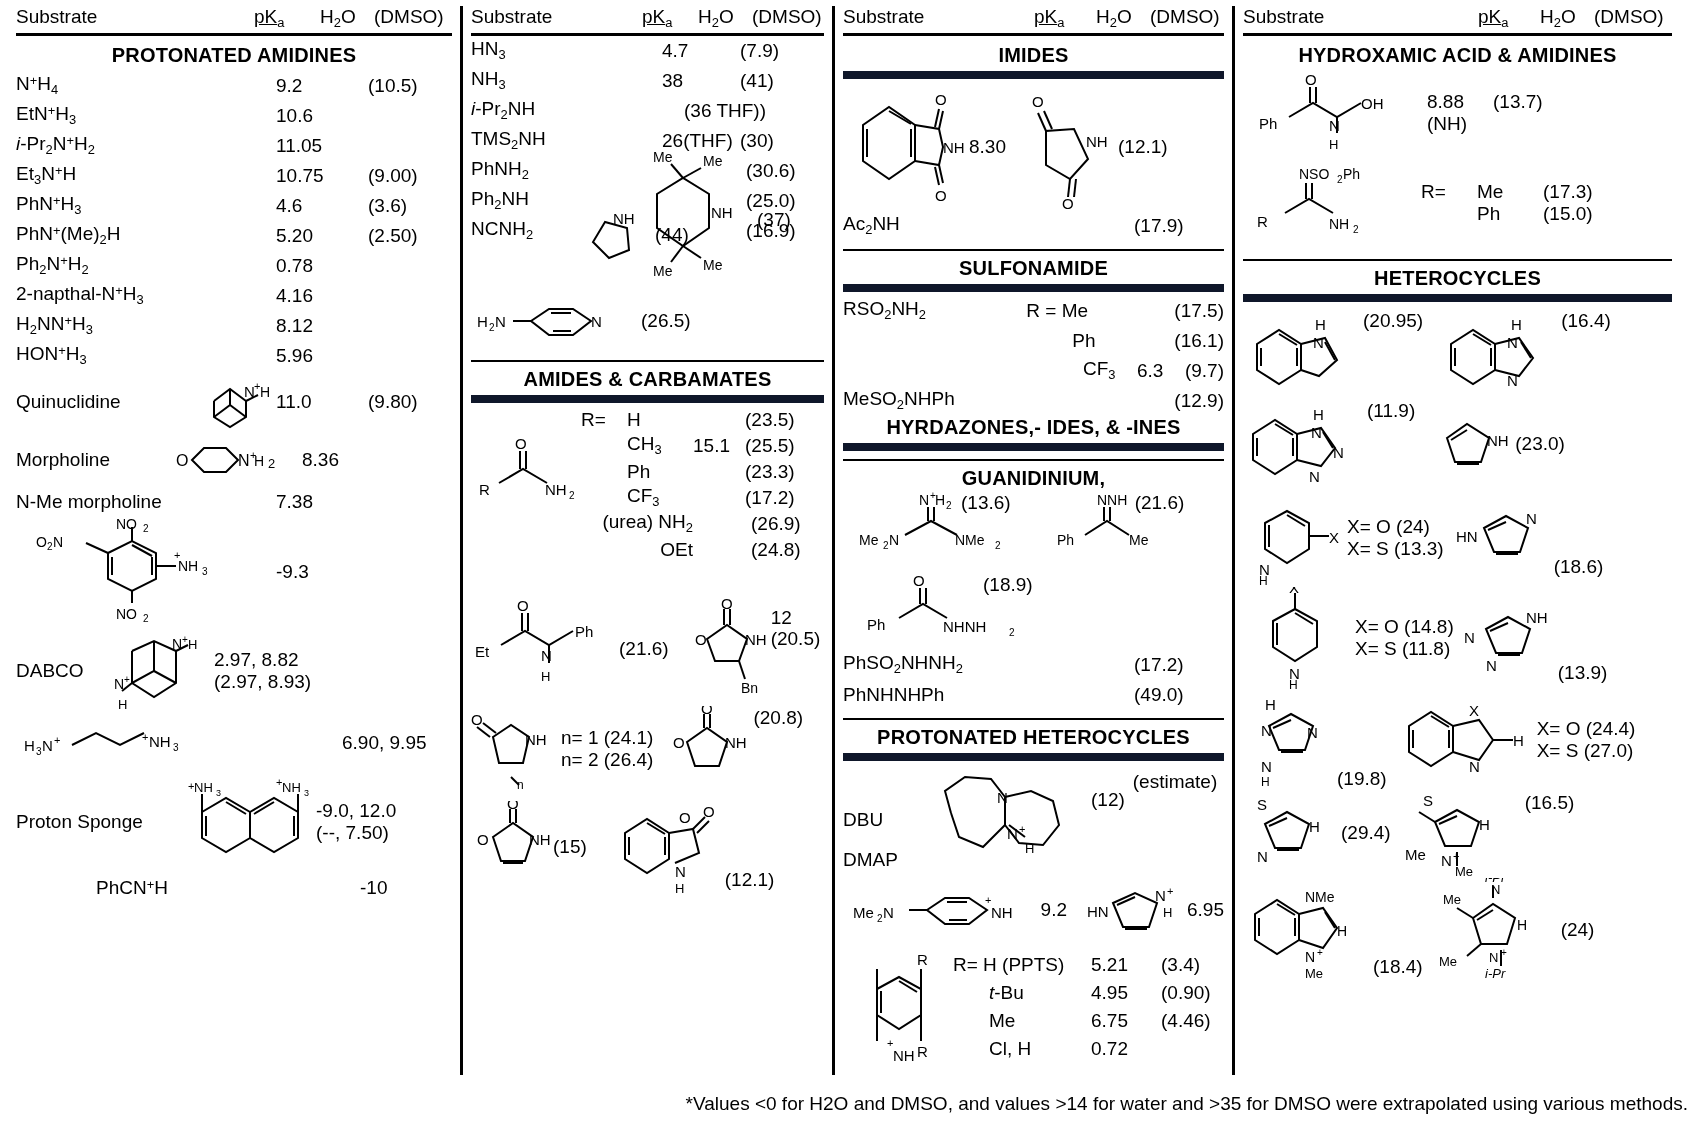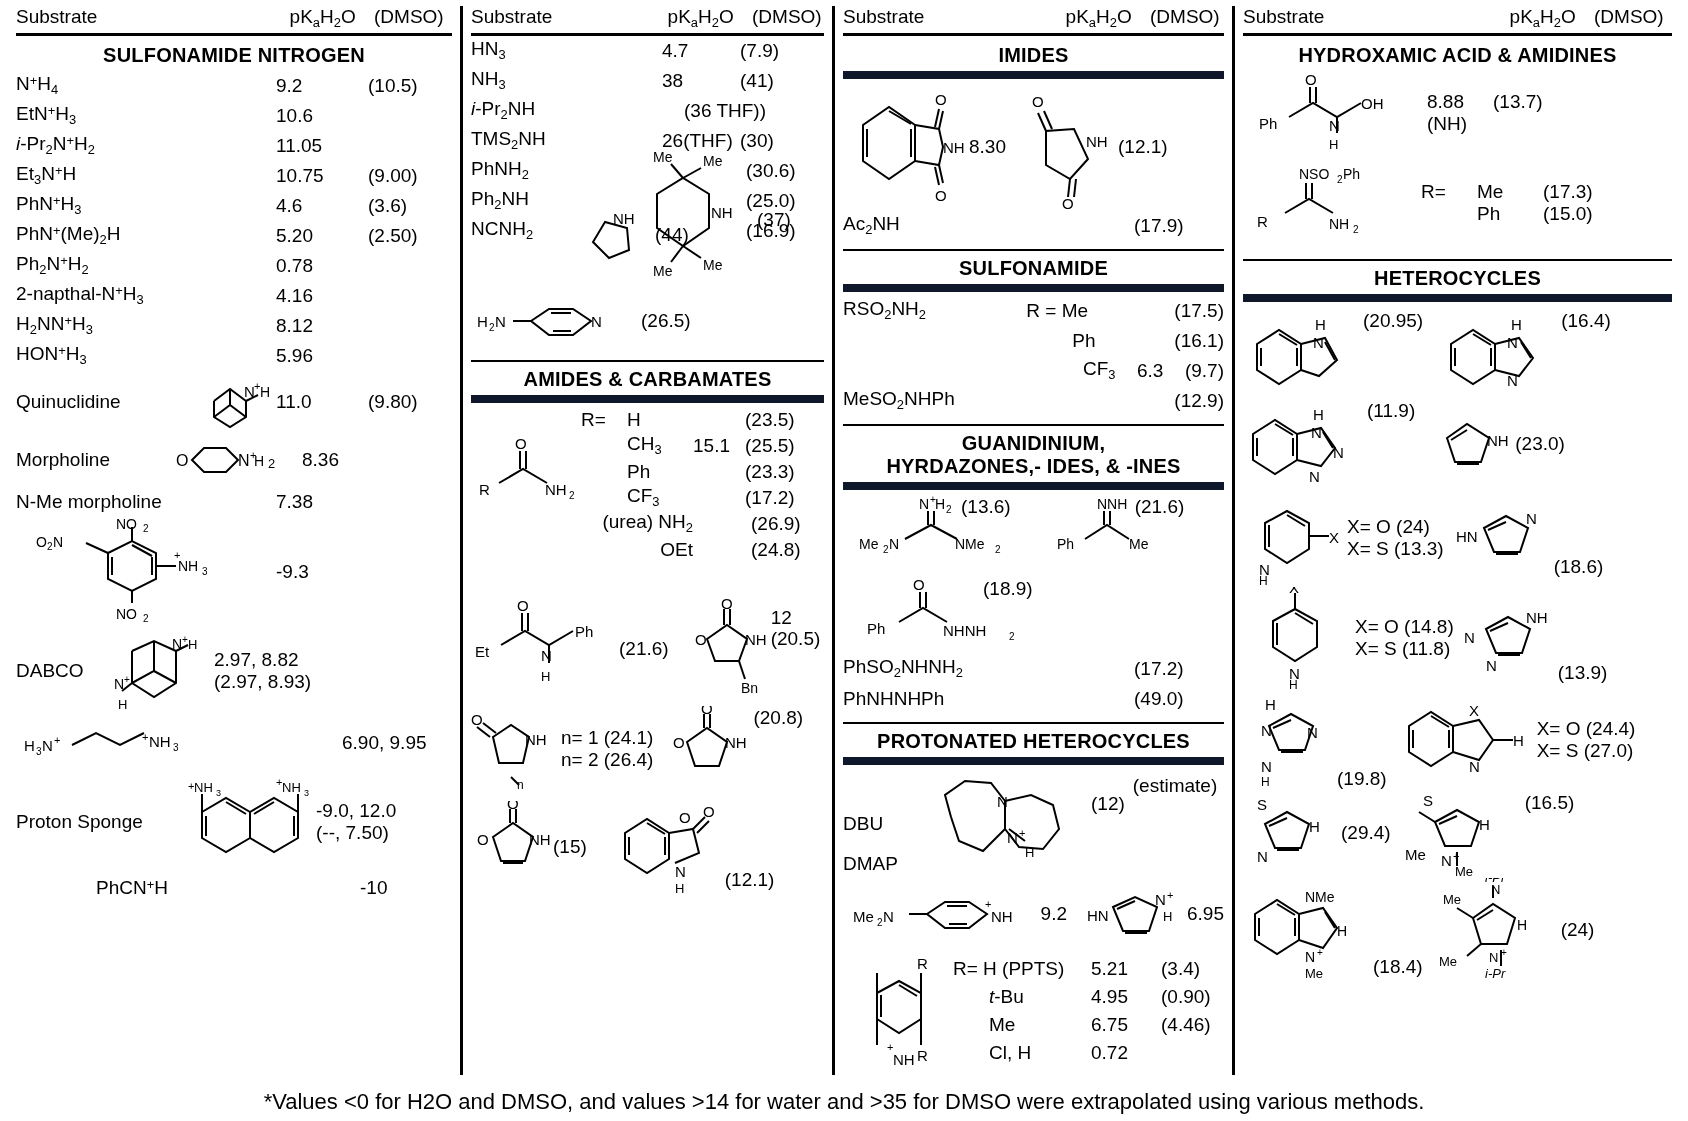--- a/index.html
+++ b/index.html
@@ -13,55 +13,55 @@
   }
   .sheet{position:relative;width:1688px;height:1121px;}
   .cols{display:flex;width:1688px;height:1075px;box-sizing:border-box;padding:6px 8px 0 8px;}
   .col{position:relative;box-sizing:border-box;padding:0 8px;}
   .col1{width:452px;}
   .col2{width:372px;border-left:3px solid #000;}
   .col3{width:400px;border-left:3px solid #000;}
   .col4{width:448px;border-left:3px solid #000;}
   .hdr{display:flex;align-items:baseline;font-size:19px;padding-bottom:3px;border-bottom:3px solid #000;}
   .hdr .s{flex:1;}
-  .hdr .p{width:66px;text-align:right;}
+  .hdr .p{width:66px;text-align:left;text-decoration:underline;}
   .hdr .w{width:54px;text-align:left;}
   .hdr .d{width:78px;text-align:left;}
   .sect{text-align:center;font-weight:bold;font-size:20px;margin:8px 0 4px 0;letter-spacing:.2px;}
   .sect.u{border-bottom:8px solid #0f172a;padding-bottom:4px;}
   .ruleabove{border-top:2px solid #000;padding-top:6px;}
   .row{display:flex;align-items:center;min-height:30px;line-height:1.15;}
   .nm{flex:1;white-space:nowrap;}
   .v1{width:92px;text-align:left;white-space:nowrap;}
   .v2{width:84px;text-align:left;white-space:nowrap;}
   .narrow .v1{width:78px;}
   sub{font-size:.68em;vertical-align:-0.28em;}
   sup{font-size:.68em;vertical-align:0.42em;}
   .it{font-style:italic;}
   .struct{display:inline-block;vertical-align:middle;}
-  .footnote{position:absolute;left:0;bottom:6px;width:1688px;text-align:center;font-size:22px;}
+  .footnote{position:absolute;left:0;bottom:6px;width:1688px;text-align:right;font-size:19px;}
   .stack{display:flex;flex-direction:column;}
   svg{display:block;}
   .lblcol{display:flex;flex-direction:column;justify-content:center;}
   .pair{display:flex;align-items:center;}
 </style>
 </head>
 <body>
 
 <div class="sheet">
   <div class="cols">
 
     <div class="col col1">
       <div class="hdr">
         <span class="s">Substrate</span>
         <span class="p">pK<sub>a</sub></span>
         <span class="w">H<sub>2</sub>O</span>
         <span class="d">(DMSO)</span>
       </div>
-      <div class="sect">SULFONAMIDE NITROGEN</div>
+      <div class="sect">PROTONATED AMIDINES</div>
 
       <div class="row">
         <span class="nm">N<sup>+</sup>H<sub>4</sub></span>
         <span class="v1">9.2</span>
         <span class="v2">(10.5)</span>
       </div>
       <div class="row">
         <span class="nm">EtN<sup>+</sup>H<sub>3</sub></span>
         <span class="v1">10.6</span>
         <span class="v2"></span>
@@ -577,22 +577,22 @@
         <span style="width:48px">6.3</span>
         <span>(9.7)</span>
       </div>
       <div class="row">
         <span class="nm">MeSO<sub>2</sub>NHPh</span>
         <span style="width:100px"></span>
         <span style="width:48px"></span>
         <span>(12.9)</span>
       </div>
 
+      <div class="sect u" style="margin-top:0">HYRDAZONES,- IDES, &amp; -INES</div>
       <div class="sect ruleabove" style="margin-bottom:0">GUANIDINIUM,</div>
-      <div class="sect u" style="margin-top:0">HYRDAZONES,- IDES, &amp; -INES</div>
 
       <div class="row" style="min-height:78px;">
         <span class="struct">
           <svg width="190" height="76" viewBox="0 0 190 76">
             <g stroke="#000" stroke-width="2" fill="none">
               <path d="M62 44 L88 30 L114 44"></path>
               <path d="M85 30 L85 16"></path>
               <path d="M91 30 L91 16"></path>
             </g>
             <text x="76" y="14" font-size="14" font-family="Liberation Sans">N</text>

